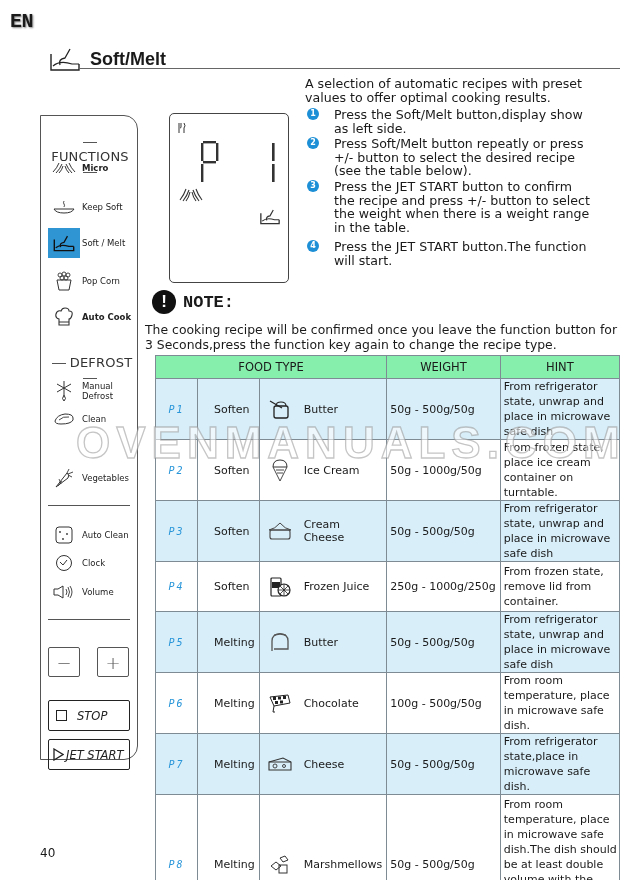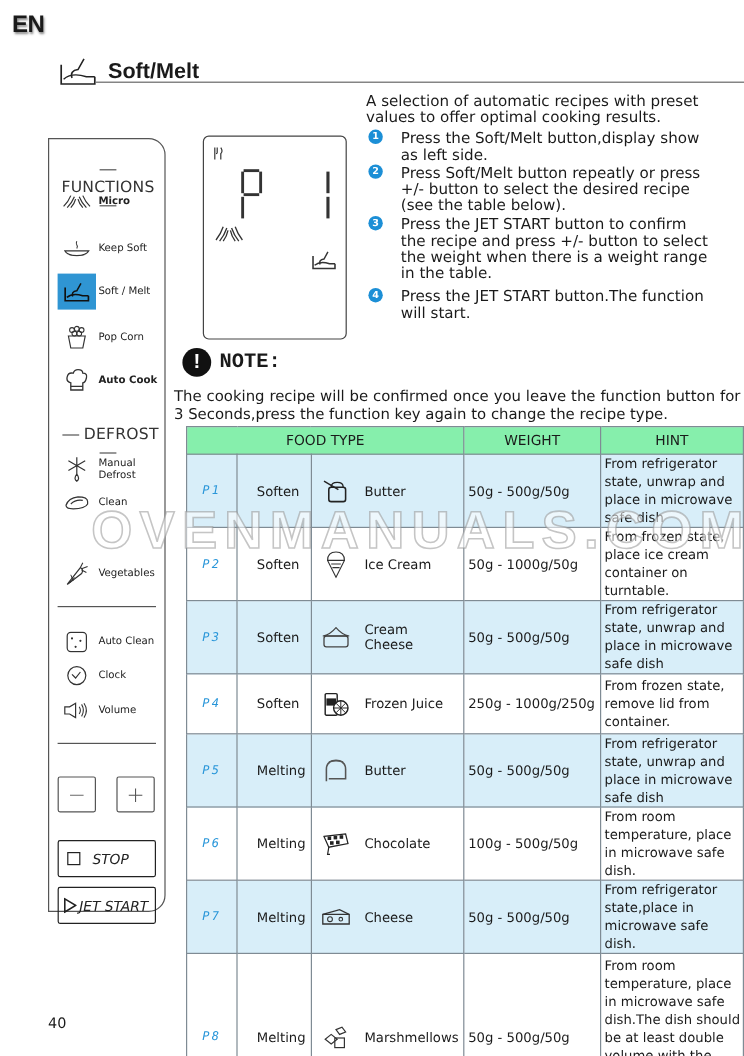--- a/index.html
+++ b/index.html
@@ -1,19 +1,19 @@
 <!DOCTYPE html>
 <html><head>
 <meta charset="utf-8">
 <style>
   * { box-sizing: border-box; margin: 0; padding: 0; }
   html, body { width: 620px; height: 880px; background: #ffffff; overflow: hidden; }
   body { position: relative; font-family: "DejaVu Sans", "Liberation Sans", sans-serif; color: #1a1a1a; }
 
-  .lang { position: absolute; left: 10px; top: 10px; font-family: Liberation Sans, sans-serif; font-weight: bold; font-size: 20px; letter-spacing: -0.5px; text-shadow: 1px 1px 2px #888; }
+  .lang { position: absolute; left: 10px; top: 10px; font-family: Liberation Mono, monospace; font-weight: bold; font-size: 20px; letter-spacing: -0.5px; text-shadow: 1px 1px 2px #888; }
 
   .section-title { position: absolute; left: 50px; top: 46px; width: 570px; height: 26px; }
   .section-title .ttl-icon { position: absolute; left: 0; top: 0; }
   .section-title .ttl-text { position: absolute; left: 40px; top: 3px; font-family: "Liberation Sans", sans-serif; font-weight: bold; font-size: 18px; }
   .section-title .ttl-line { position: absolute; left: 30px; right: 0; top: 22px; border-top: 1.5px solid #666; }
 
   
   .panel { position: absolute; left: 40px; top: 115px; width: 98px; height: 645px; border: 1.4px solid #555; border-radius: 0 14px 14px 0; border-left-width: 1.4px; }
   .panel .grp-title { position: absolute; left: 0; width: 98px; text-align: center; font-size: 13px; color: #333; letter-spacing: 0.2px; }
   .panel .grp-title::before, .panel .grp-title::after { content: ""; display: inline-block; width: 14px; border-top: 1px solid #555; vertical-align: middle; margin: 0 4px; }

